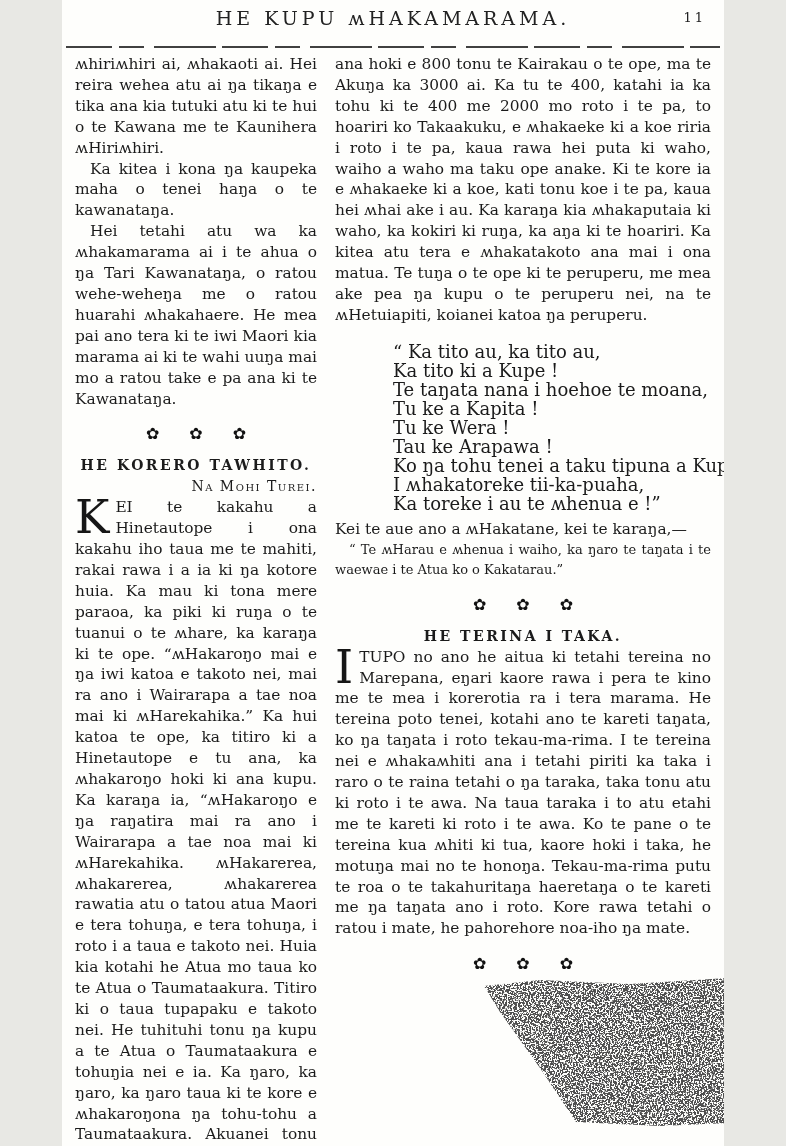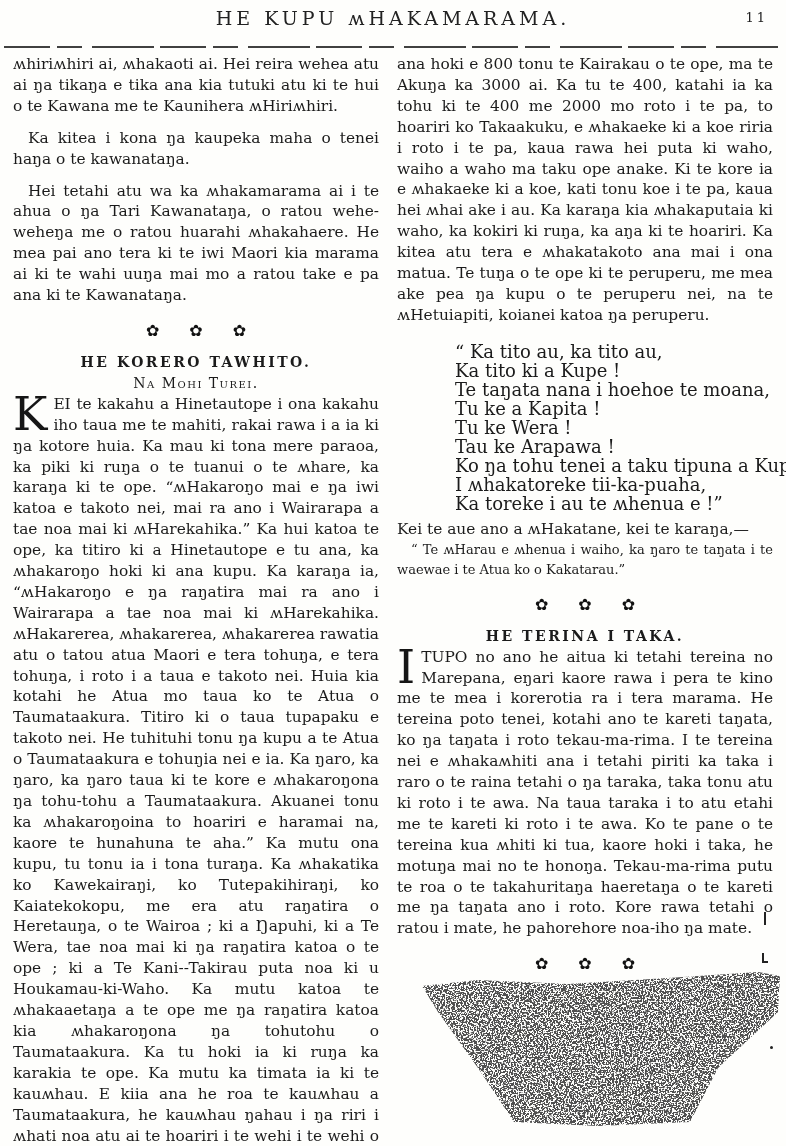--- a/index.html
+++ b/index.html
@@ -1,19 +1,19 @@
 <!DOCTYPE html>
 <html><head>
 <meta charset="utf-8">
 <style>
   html,body{margin:0;padding:0;}
   body{background:#e8e8e4;}
   .page{
     position:relative;
-    width:786px;height:1146px;
+    width:662px;height:1146px;
     margin:0 auto;
     background:#fefefc;
     color:#1b1b1b;
     font-family:"DejaVu Serif","Liberation Serif",serif;
     overflow:hidden;
   }
   
   .masthead{position:relative;height:36px;padding-top:7px;}
   .masthead-title{
     text-align:center;
@@ -32,37 +32,37 @@
       #1f1f1f 53px,#1f1f1f 78px,
       transparent 78px,transparent 88px,
       #1f1f1f 88px,#1f1f1f 150px,
       transparent 150px,transparent 156px);
     opacity:.85;
   }
   
   .columns{display:flex;gap:18px;padding:6px 13px 0 13px;}
   .col{width:376px;font-size:15.4px;line-height:20.9px;text-align:justify;}
   .col p{margin:0;}
-  p.indent{text-indent:15px;margin-top:11px;}
+  p.indent{text-indent:15px;}
   
   .ornament-row{
     display:flex;justify-content:center;gap:30px;
     margin:16px 0 12px 0;
     font-family:"DejaVu Sans",sans-serif;
     font-size:16px;color:#111;
     text-align:center;line-height:18px;
   }
   
   .article-heading{
     text-align:center;font-weight:bold;
     font-size:14px;letter-spacing:2.5px;
     margin:4px 0 10px 0;text-indent:0;
   }
   .byline{
-    text-align:center;font-variant:small-caps;
+    text-align:right;font-variant:small-caps;
     font-size:14px;letter-spacing:1.5px;
     margin:0 0 12px 0;text-indent:0;
   }
   
   .dropcap{
     float:left;
     font-size:46px;line-height:36px;
     padding:2px 6px 0 0;
     font-weight:400;color:#161616;
   }

